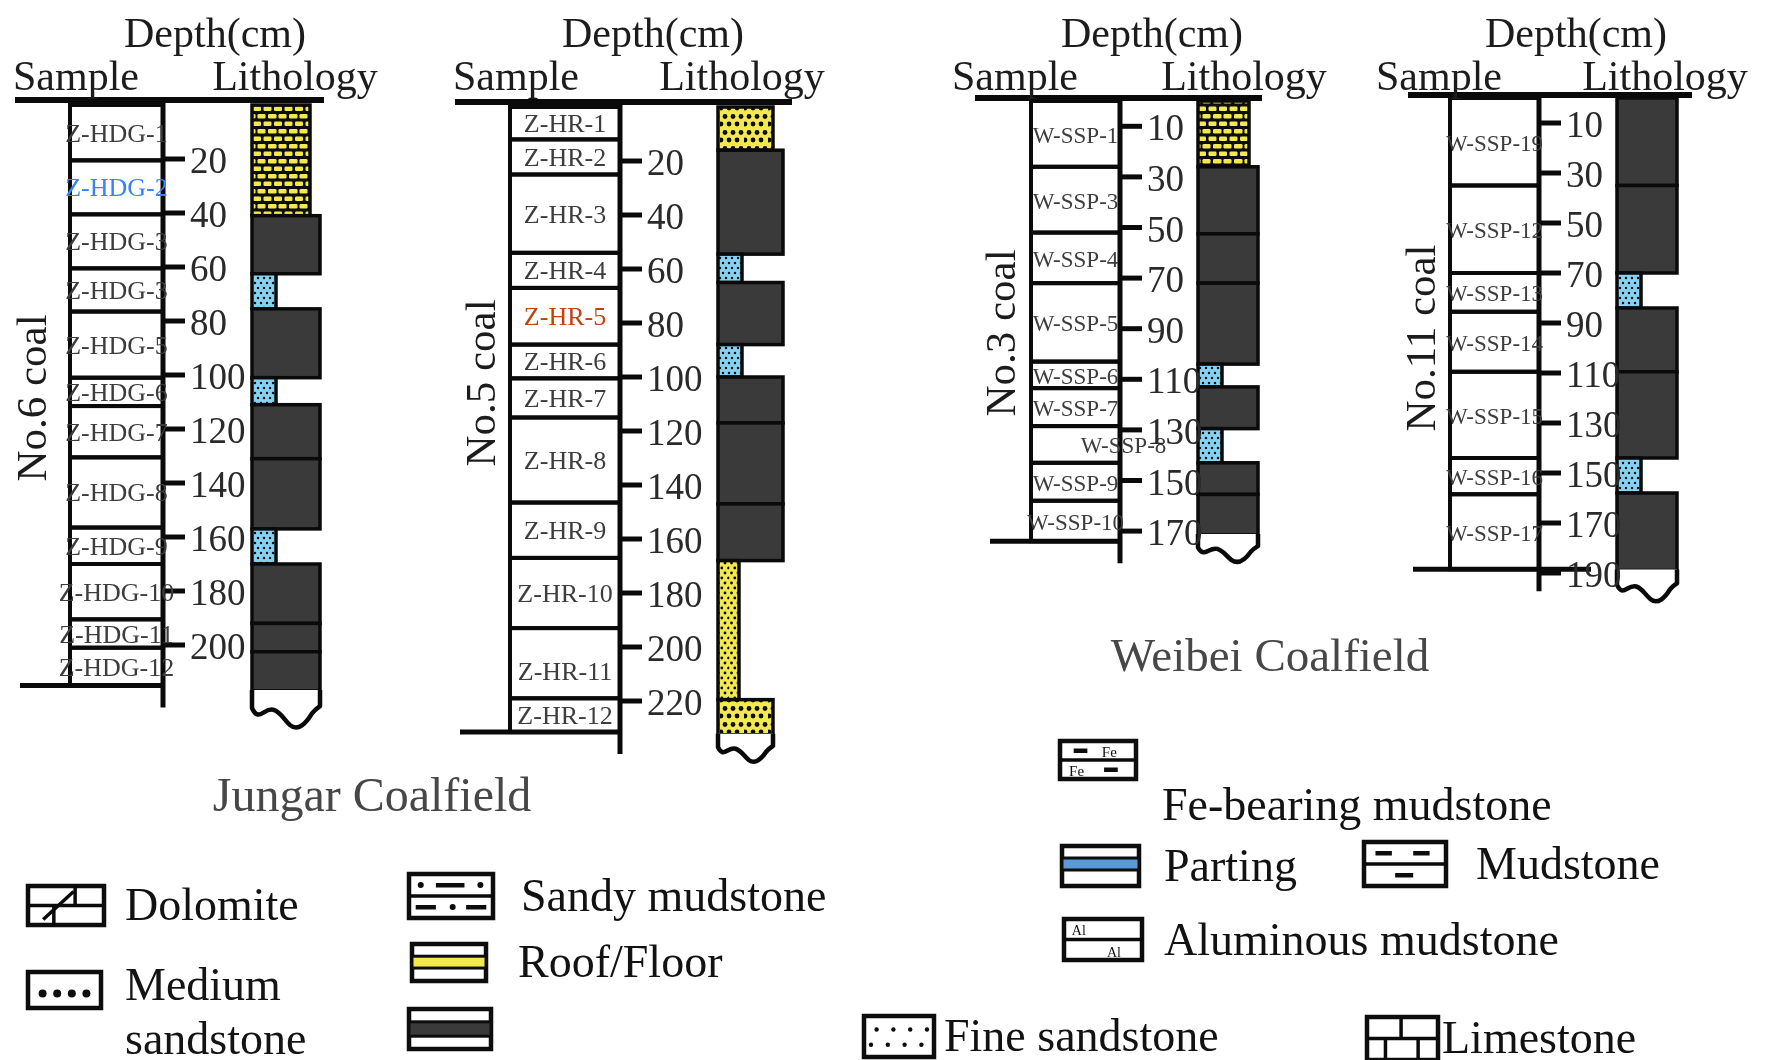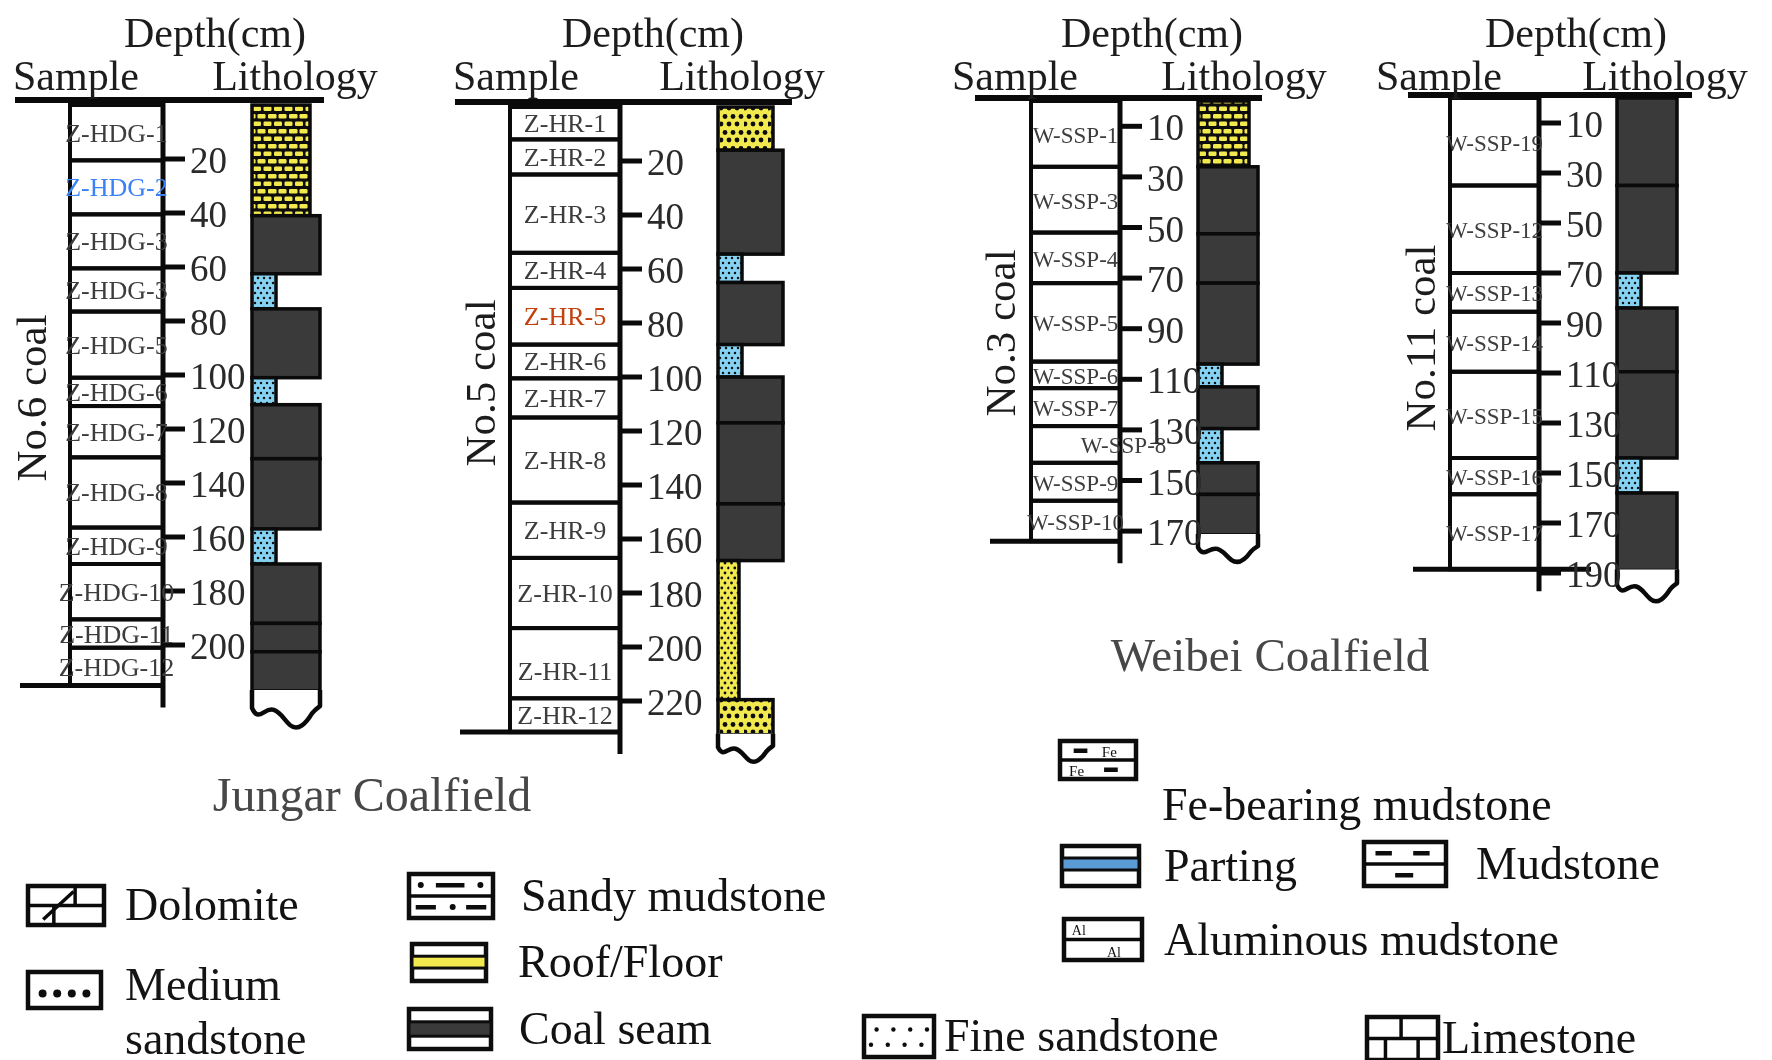--- a/index.html
+++ b/index.html
@@ -387,20 +387,19 @@
     <div class="ltxt" style="left: 1566px; top: 424px; font-size: 37px; color: rgb(42, 42, 42);">130</div>
     <div class="ltxt" style="left: 1566px; top: 474px; font-size: 37px; color: rgb(42, 42, 42);">150</div>
     <div class="ltxt" style="left: 1566px; top: 524px; font-size: 37px; color: rgb(42, 42, 42);">170</div>
     <div class="ltxt" style="left: 1566px; top: 574px; font-size: 37px; color: rgb(42, 42, 42);">190</div>
     <div class="txt" style="left: 372px; top: 795px; font-size: 48px; color: rgb(71, 71, 71);">Jungar Coalfield</div>
     <div class="txt" style="left: 1270px; top: 655px; font-size: 47px; color: rgb(71, 71, 71);">Weibei Coalfield</div>
     <div class="ltxt" style="left: 125px; top: 905px; font-size: 46px; color: rgb(18, 18, 18);">Dolomite</div>
     <div class="wrap" style="left: 125px; top: 958px; width: 250px; font-size: 46px;">Medium sandstone</div>
     <div class="ltxt" style="left: 521px; top: 896px; font-size: 46px; color: rgb(18, 18, 18);">Sandy mudstone</div>
     <div class="ltxt" style="left: 518px; top: 962px; font-size: 46px; color: rgb(18, 18, 18);">Roof/Floor</div>
-    <div class="ltxt" style="left: 519px; top: 1029px; font-size: 46px; color: rgb(18, 18, 18);">Coal seam</div>
     <div class="ltxt" style="left: 1162px; top: 761px; font-size: 46px; color: rgb(18, 18, 18); margin-top: 44px;">Fe-bearing mudstone</div>
     <div class="ltxt" style="left: 1164px; top: 866px; font-size: 46px; color: rgb(18, 18, 18);">Parting</div>
     <div class="ltxt" style="left: 1476px; top: 864px; font-size: 46px; color: rgb(18, 18, 18);">Mudstone</div>
     <div class="ltxt" style="left: 1164px; top: 940px; font-size: 46px; color: rgb(18, 18, 18);">Aluminous mudstone</div>
     <div class="ltxt" style="left: 944px; top: 1036px; font-size: 46px; color: rgb(18, 18, 18);">Fine sandstone</div>
     <div class="ltxt" style="left: 1442px; top: 1038px; font-size: 46px; color: rgb(18, 18, 18);">Limestone</div>
   </div>
 
 </body></html>

